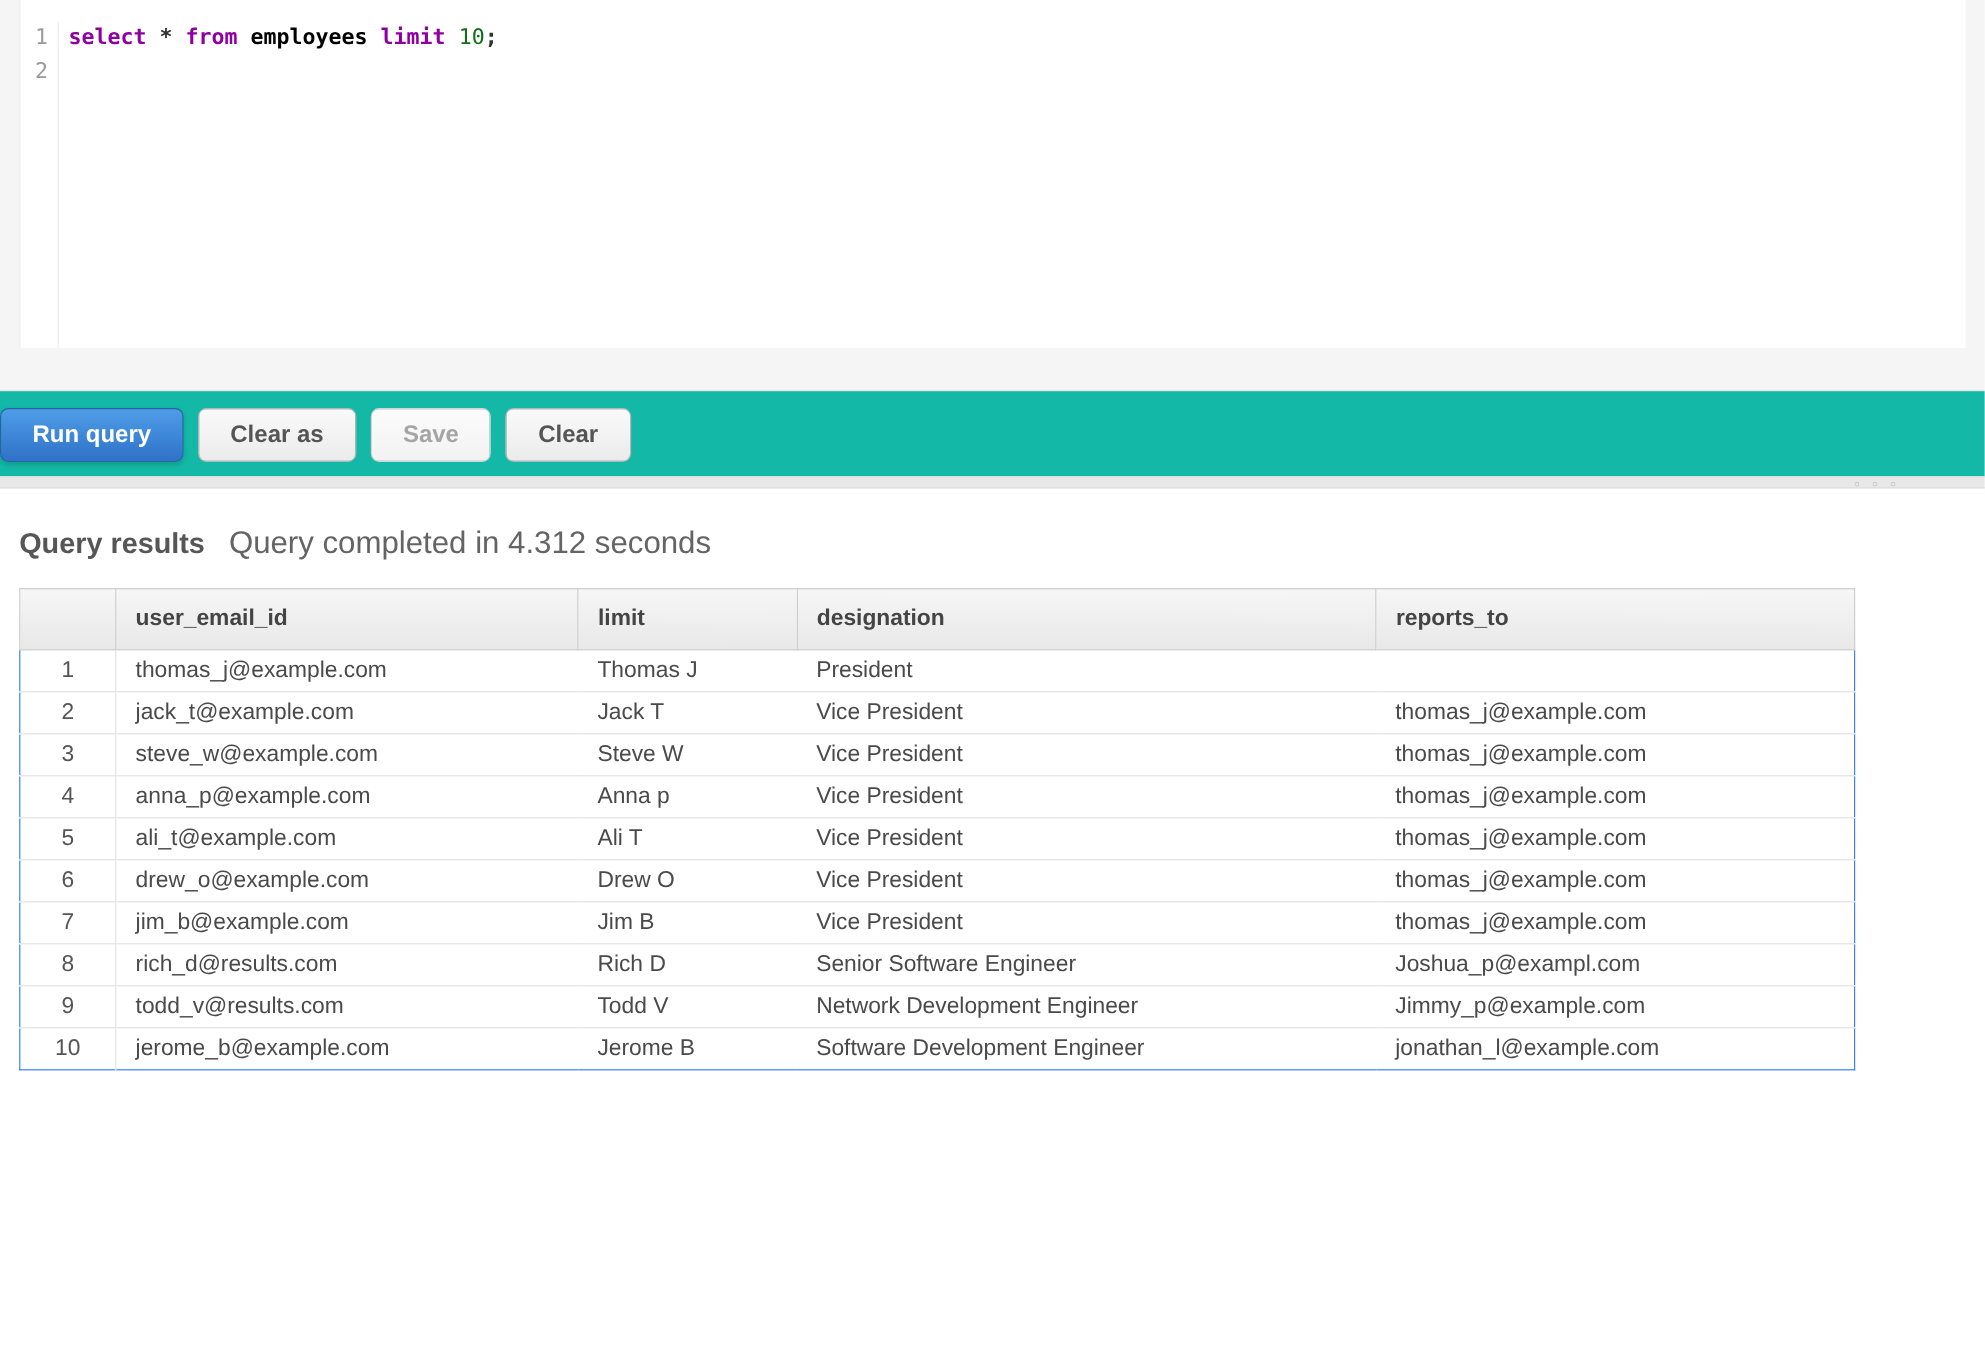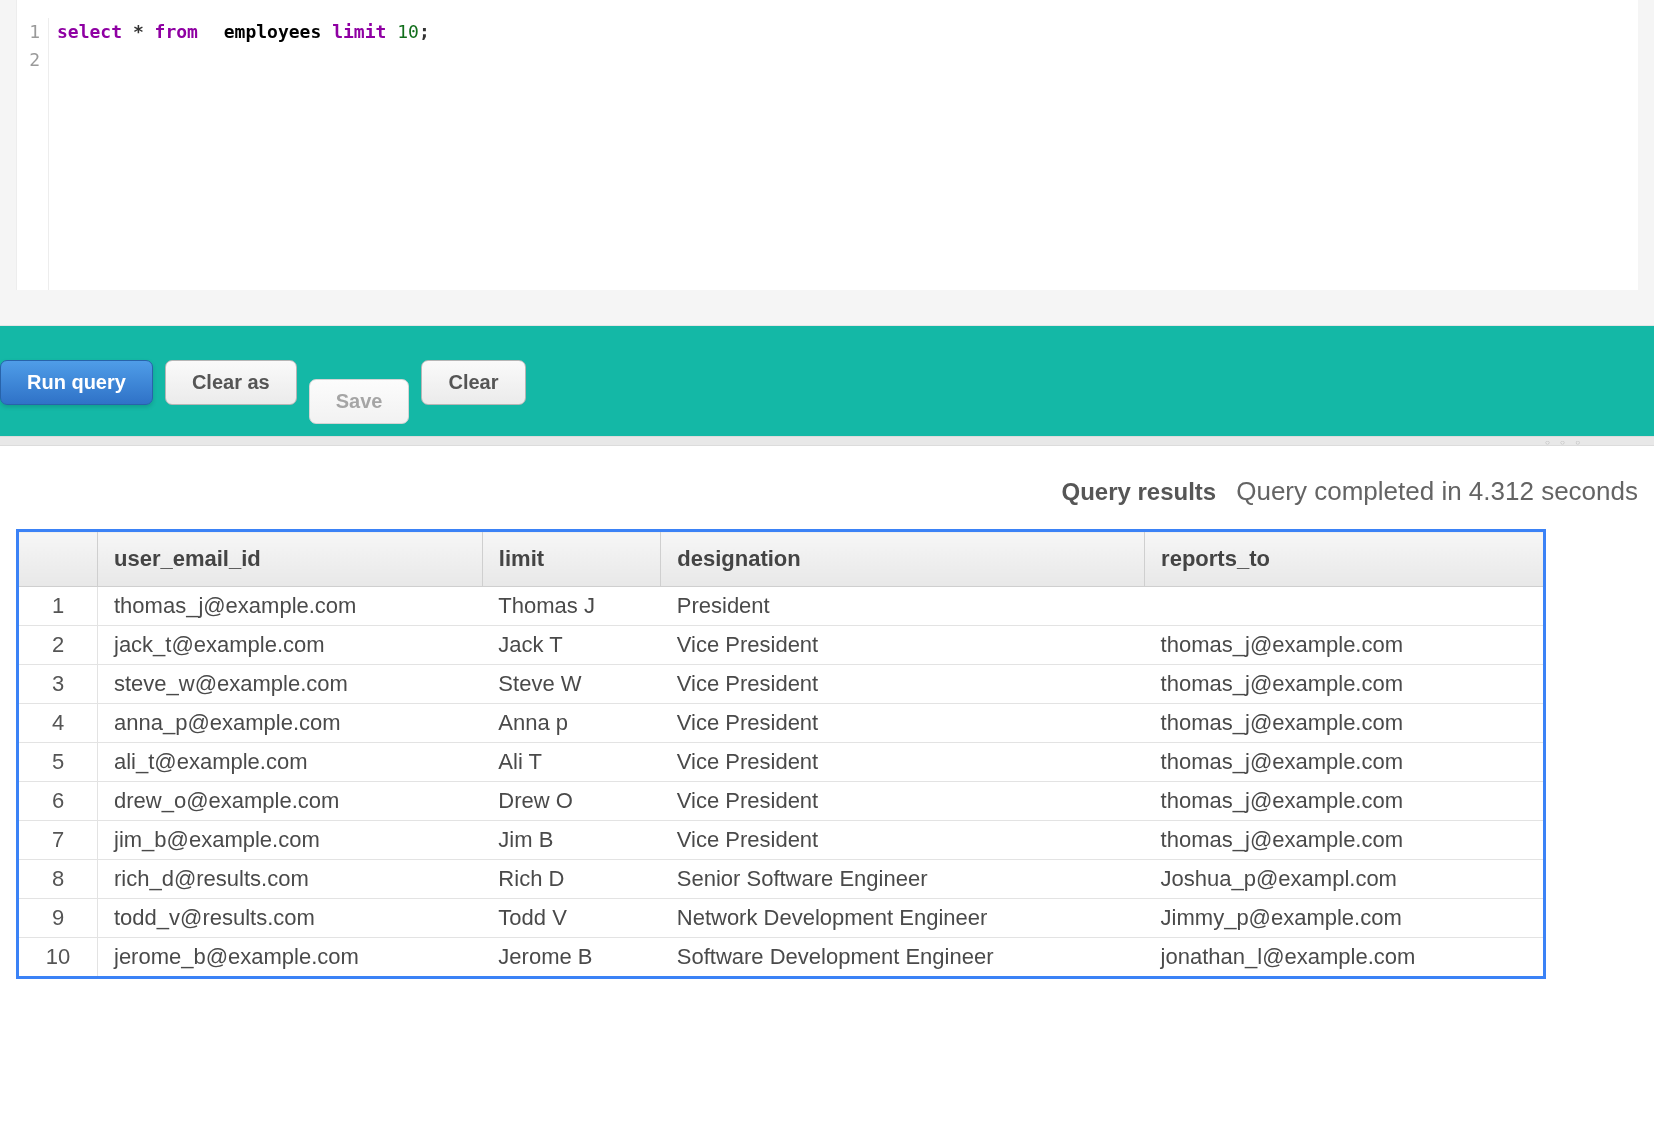--- a/index.html
+++ b/index.html
@@ -37,21 +37,21 @@
   .code-area {
     flex: 1;
     padding-left: 8px;
     font-family: "Menlo", "Consolas", monospace;
     font-size: 18px;
     line-height: 28px;
     white-space: pre;
   }
   .tok-kw   { color: #8f00a3; font-weight: 600; }
   .tok-op   { color: #333; font-weight: 700; }
-  .tok-ident{ color: #000; font-weight: 700; margin-left: 15px; }
+  .tok-ident{ color: #000; font-weight: 700; }
   .tok-num  { color: #116e1b; }
   .tok-semi { color: #333; font-weight: 700; }
 
   .toolbar {
     background: #14b8a6;
     padding: 14px 4px 12px 0;
     display: flex;
     gap: 12px;
     align-items: center;
     justify-content: flex-start;
@@ -70,21 +70,20 @@
     background: linear-gradient(#4f9de8, #2f72c7);
     border: 1px solid #2863aa;
     color: #ffffff;
     box-shadow: 0 2px 4px rgba(0,0,0,0.15);
   }
   .btn-disabled {
     color: #a5a5a5;
     cursor: default;
     background: linear-gradient(#fcfcfc, #f2f2f2);
     border-color: #d4d4d4;
-    margin-top: 39px;
   }
 
   .divider-bar {
     height: 10px;
     background: #e8e8e8;
     border-top: 1px solid #dcdcdc;
     border-bottom: 1px solid #dcdcdc;
     position: relative;
   }
   .divider-dots {
@@ -97,38 +96,37 @@
   }
 
   .results-area {
     padding: 30px 16px 20px 16px;
   }
   .results-header {
     display: flex;
     align-items: baseline;
     gap: 20px;
     margin-bottom: 22px;
-    justify-content: flex-end;
   }
   .results-title {
     font-size: 24px;
     font-weight: 700;
     color: #565656;
   }
   .results-status {
     font-size: 26px;
     color: #646464;
   }
 
   table.results {
     width: 100%;
     max-width: 1530px;
     border-collapse: collapse;
-    border: 3px solid #3b82f6;
-    font-size: 22px;
+    border: 1px solid #3b82f6;
+    font-size: 19px;
   }
   table.results th {
     background: linear-gradient(#f6f6f6, #e8e8e8);
     border: 1px solid #cfcfcf;
     text-align: left;
     padding: 14px 16px;
     color: #444;
     font-weight: 700;
   }
   table.results th.rownum-head {

